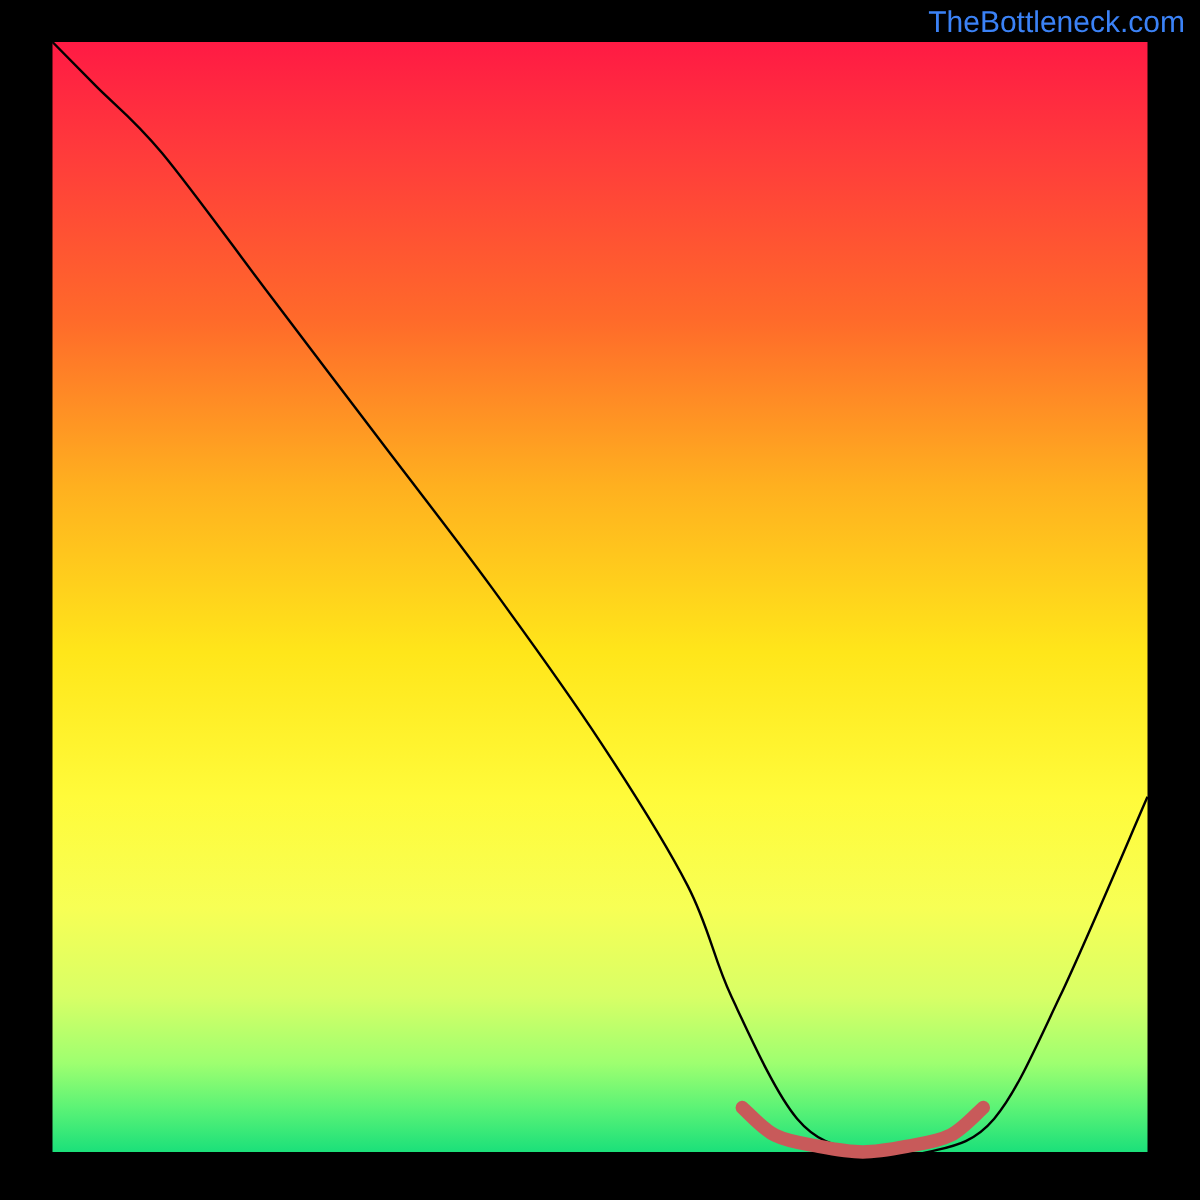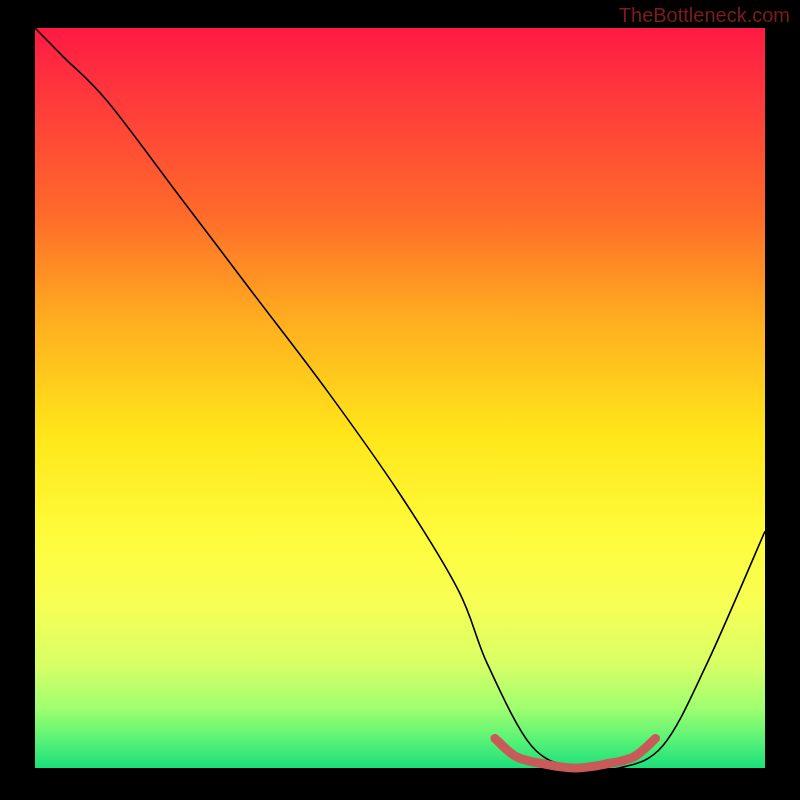--- a/index.html
+++ b/index.html
@@ -1,21 +1,21 @@
 <!DOCTYPE html>
 <html><head>
 <meta charset="utf-8">
 <style>
   * { margin: 0; padding: 0; box-sizing: border-box; }
   body { width: 800px; height: 800px; position: relative; font-family: Arial, sans-serif; }
   .watermark {
     position: absolute;
     top: 4px;
     right: 10px;
-    color: #7f1d1d;
+    color: #3b82f6;
     font-size: 20px;
     font-weight: 500;
     z-index: 10;
   }
   .outer {
     width: 800px;
     height: 800px;
     background: #000;
     position: relative;
   }

